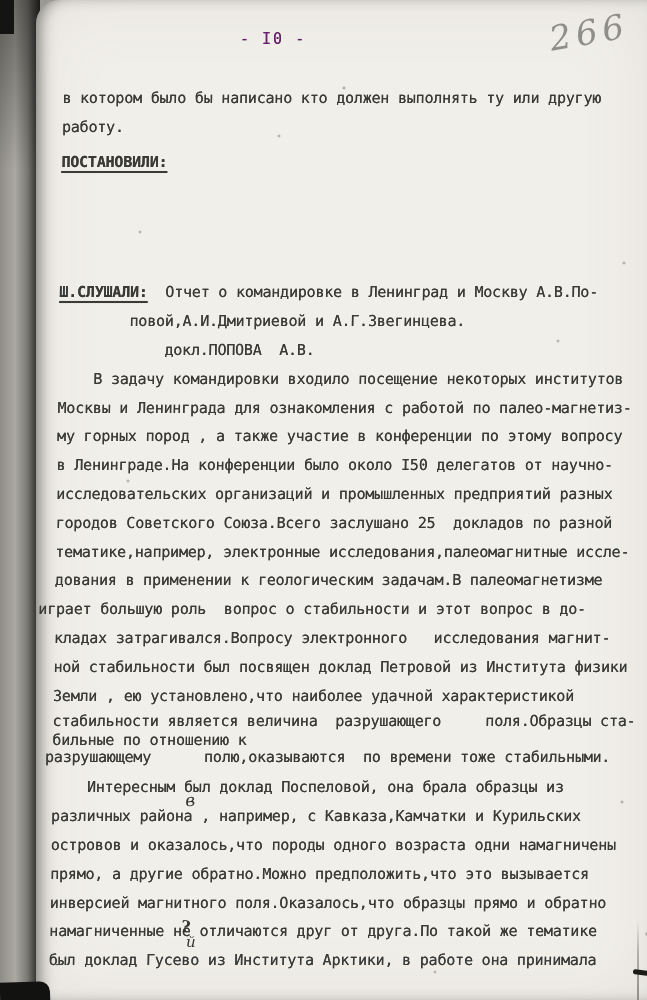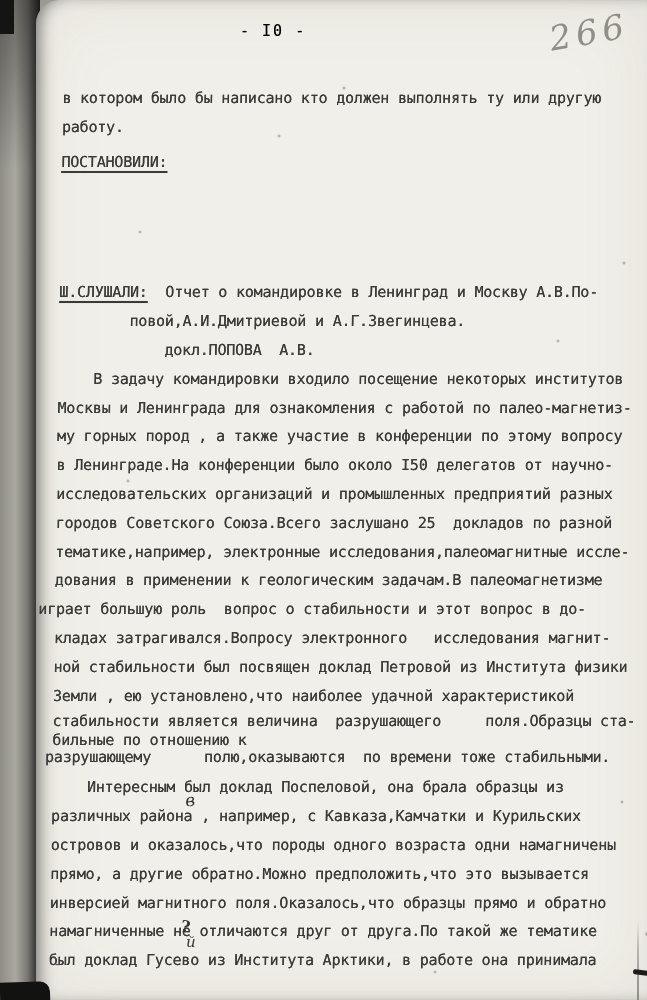--- a/index.html
+++ b/index.html
@@ -33,24 +33,24 @@
         font:15px/28.8px "DejaVu Sans Mono",monospace;letter-spacing:-0.2px;
         color:#3a3a37;white-space:pre;text-shadow:0 0 .5px rgba(44,44,40,.85);}
   .row{height:28.8px;}
   .mt6{margin-top:6px;}
   .gap{margin-top:102px;}
   .smgap{margin-top:8px;}
   .out{margin-left:-16px;}
   .tight1{line-height:22px;height:22px;}
   .tight{line-height:16.5px;height:16.5px;}
   .tightout{line-height:16.5px;height:16.5px;margin-left:-7px;}
-  .ul{text-decoration:underline;text-decoration-thickness:1.5px;text-underline-offset:3.5px;}
+  .ul{text-decoration:underline;text-decoration-thickness:1.5px;text-underline-offset:3.5px;font-weight:bold;}
   
-  .pageno{position:absolute;left:240px;top:22px;z-index:4;font:15px "DejaVu Sans Mono",monospace;
-        letter-spacing:2px;color:#000000;text-shadow:0 0 .5px rgba(44,44,40,.85);}
+  .pageno{position:absolute;left:240px;top:30px;z-index:4;font:15px "DejaVu Sans Mono",monospace;
+        letter-spacing:2px;color:#701a75;text-shadow:0 0 .5px rgba(44,44,40,.85);}
   
   .folio{position:absolute;left:549px;top:12px;z-index:4;color:#908e89;
         font:italic 400 34px "DejaVu Serif",serif;letter-spacing:5px;transform:rotate(-10deg);}
   
   .ann{position:absolute;z-index:6;color:#34332f;font-family:"DejaVu Serif",serif;}
   .ann.q{left:181px;top:917px;font-size:16px;font-weight:bold;transform:rotate(8deg);}
   .ann.corrv{left:185px;top:790px;font-size:17px;font-style:italic;transform:rotate(-6deg);}
   .ann.corry{left:186px;top:933px;font-size:15px;font-style:italic;}
   .ann.dash{left:55px;top:955px;font-size:15px;color:#55544f;}
   

